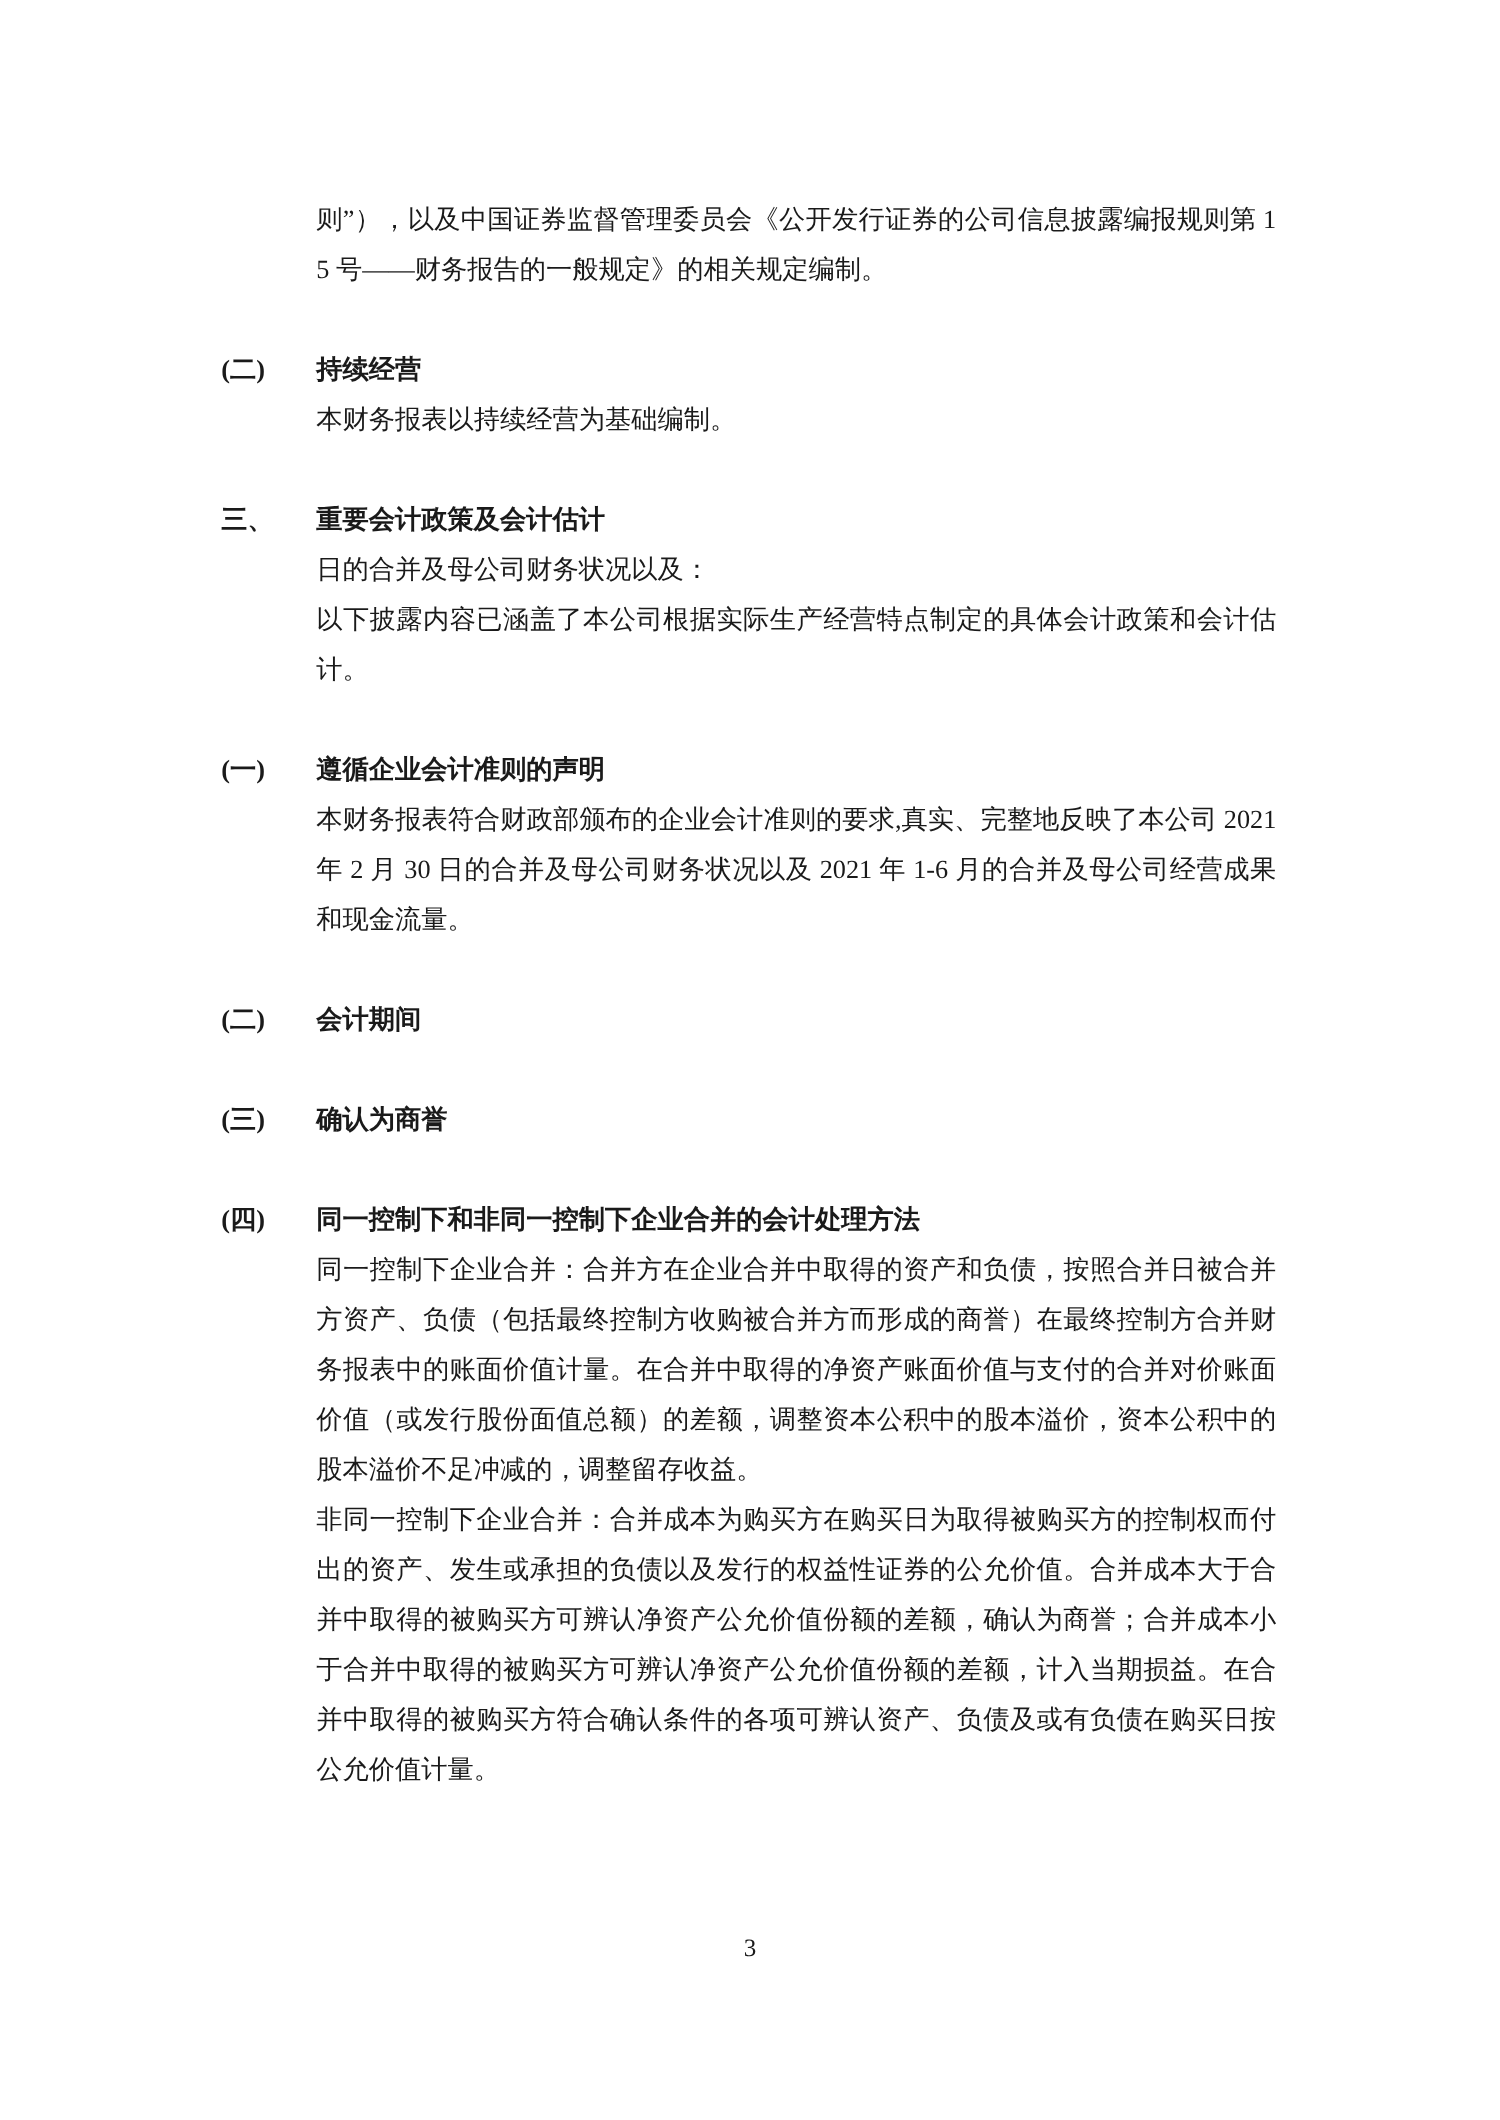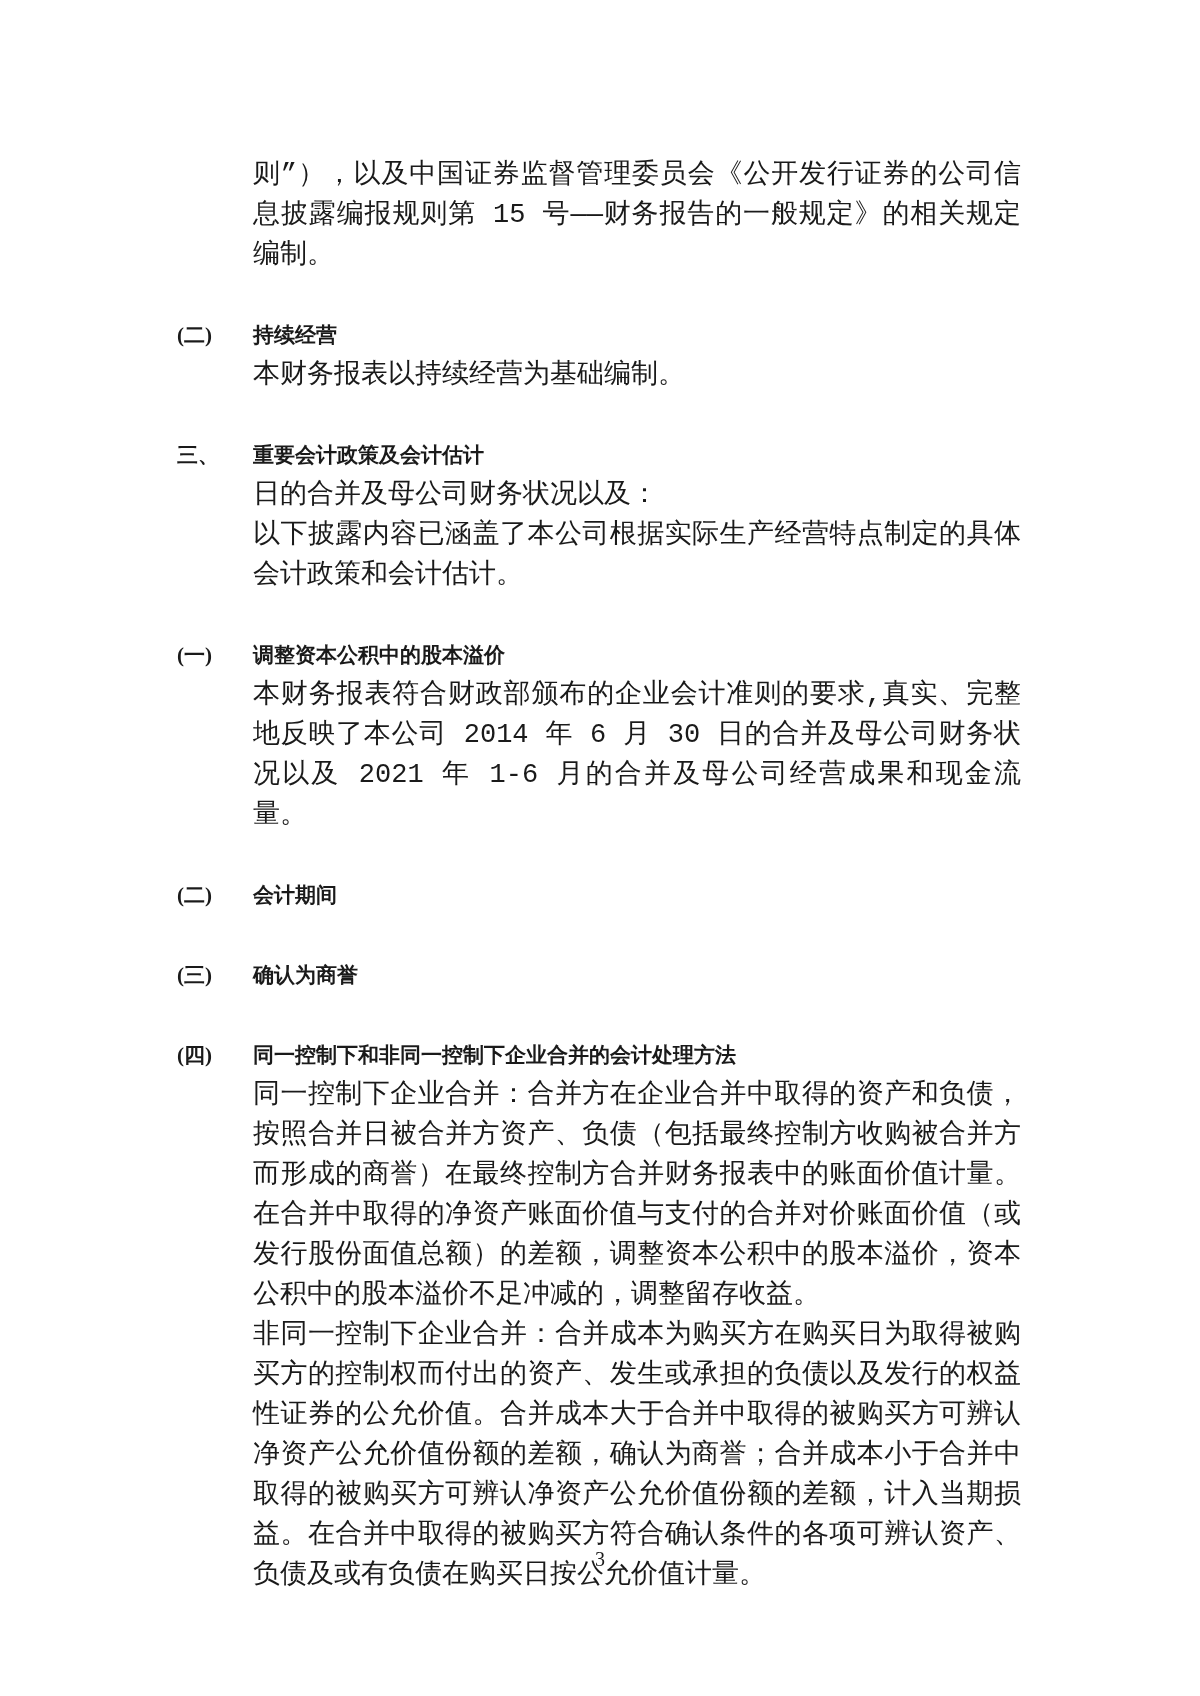--- a/index.html
+++ b/index.html
@@ -14,25 +14,24 @@
     color: #1a1a1a;
   }
   .content {
     position: absolute;
     left: 253px;
     top: 155px;
     width: 768px;
   }
   .para {
     margin: 0;
-    font-size: 27px;
+    font-size: 21px;
     line-height: 40px;
     text-align: justify;
     word-break: break-all;
-    font-family: Liberation Mono, monospace;
   }
   .section-heading {
     position: relative;
     margin-top: 40px;
     font-size: 21px;
     line-height: 40px;
     font-weight: 700;
   }
   .section-label {
     position: absolute;
@@ -67,23 +66,23 @@
 
     <div class="section-heading">
       <span class="section-label">三、</span>
       <span class="section-title">重要会计政策及会计估计</span>
     </div>
     <p class="para">日的合并及母公司财务状况以及：</p>
     <p class="para">以下披露内容已涵盖了本公司根据实际生产经营特点制定的具体会计政策和会计估计。</p>
 
     <div class="section-heading">
       <span class="section-label">(一)</span>
-      <span class="section-title">调整资本公积中的股本溢价</span>
+      <span class="section-title">遵循企业会计准则的声明</span>
     </div>
-    <p class="para">本财务报表符合财政部颁布的企业会计准则的要求,真实、完整地反映了本公司 2014 年 6 月 30 日的合并及母公司财务状况以及 2021 年 1-6 月的合并及母公司经营成果和现金流量。</p>
+    <p class="para">本财务报表符合财政部颁布的企业会计准则的要求,真实、完整地反映了本公司 2021 年 2 月 30 日的合并及母公司财务状况以及 2021 年 1-6 月的合并及母公司经营成果和现金流量。</p>
 
     <div class="section-heading">
       <span class="section-label">(二)</span>
       <span class="section-title">会计期间</span>
     </div>
 
     <div class="section-heading">
       <span class="section-label">(三)</span>
       <span class="section-title">确认为商誉</span>
     </div>

